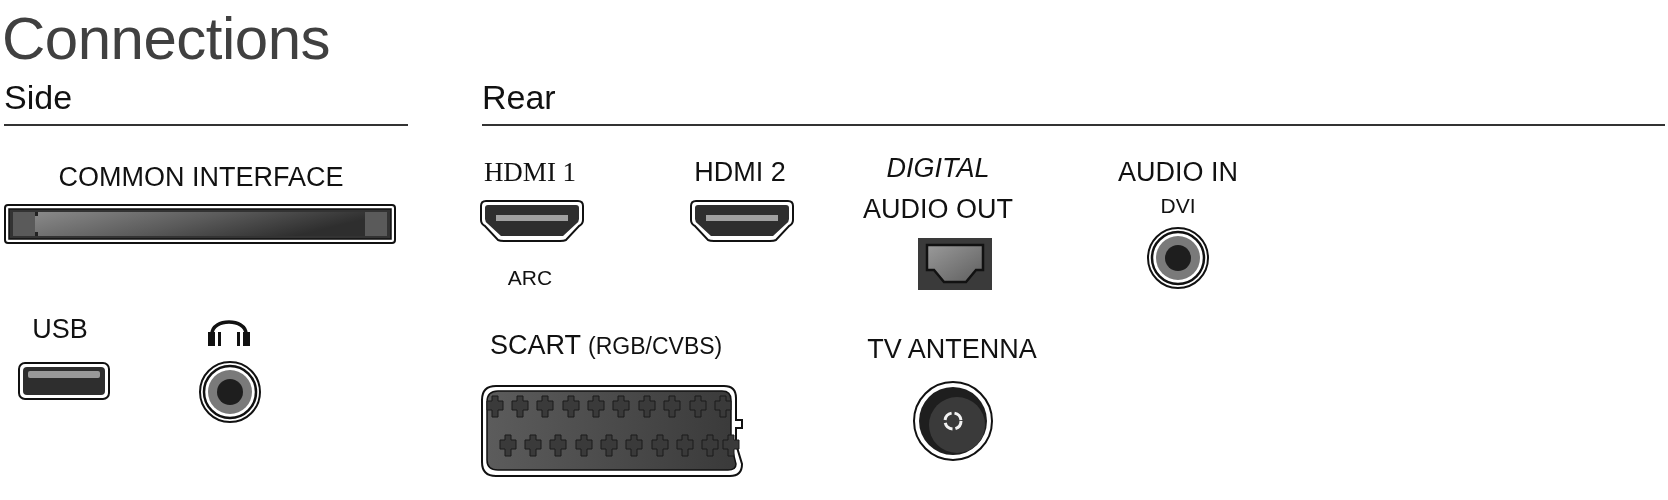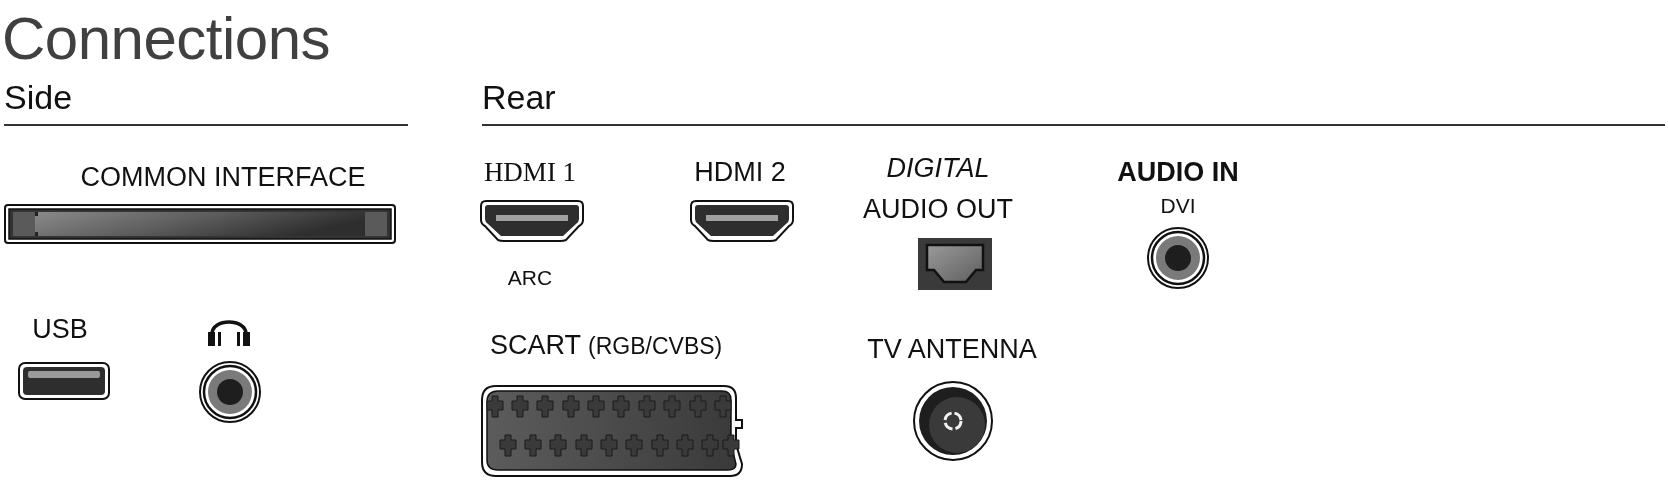--- a/index.html
+++ b/index.html
@@ -17,21 +17,21 @@
     svg { display: block; overflow: visible; }
   </style>
 </head>
 <body>
 
 <div class="abs title">Connections</div>
 
 <div class="abs section-label" style="left:4px; top:78px;">Side</div>
 <div class="abs rule" style="left:4px; top:124px; width:404px;"></div>
 
-<div class="abs label" style="left:0px; top:162px; width:402px;padding-left:22px;">COMMON INTERFACE</div>
+<div class="abs label" style="left:0px; top:162px; width:402px;">COMMON INTERFACE</div>
 <div class="abs" style="left:4px; top:204px;">
   <svg width="392" height="40" viewBox="0 0 392 40">
     <defs>
       <linearGradient id="ciGrad" x1="0" y1="0" x2="1" y2="0.3">
         <stop offset="0" stop-color="#8a8a8a"></stop>
         <stop offset="0.55" stop-color="#5a5a5a"></stop>
         <stop offset="1" stop-color="#2e2e2e"></stop>
       </linearGradient>
     </defs>
     <rect x="1" y="1" width="390" height="38" rx="3" fill="#fff" stroke="#111" stroke-width="2"></rect>
@@ -100,21 +100,21 @@
       <linearGradient id="optGrad" x1="0" y1="0" x2="1" y2="1">
         <stop offset="0" stop-color="#9a9a9a"></stop>
         <stop offset="1" stop-color="#5e5e5e"></stop>
       </linearGradient>
     </defs>
     <rect x="0" y="0" width="74" height="52" fill="#3a3a3a"></rect>
     <path d="M9 7 L65 7 L65 32 L58 32 L48 44 L26 44 L16 32 L9 32 Z" fill="url(#optGrad)" stroke="#111" stroke-width="2.5"></path>
   </svg>
 </div>
 
-<div class="abs label" style="left:1100px; top:157px; width:156px;font-weight:bold;">AUDIO IN</div>
+<div class="abs label" style="left:1100px; top:157px; width:156px;">AUDIO IN</div>
 <div class="abs sublabel" style="left:1138px; top:194px; width:80px;">DVI</div>
 <div class="abs" style="left:1146px; top:226px;">
   <svg width="64" height="64" viewBox="0 0 64 64">
     <circle cx="32" cy="32" r="30" fill="#fff" stroke="#111" stroke-width="2"></circle>
     <circle cx="32" cy="32" r="26" fill="#fff" stroke="#111" stroke-width="2.5"></circle>
     <circle cx="32" cy="32" r="22" fill="#7a7a7a"></circle>
     <circle cx="32" cy="32" r="13" fill="#1e1e1e"></circle>
   </svg>
 </div>
 

